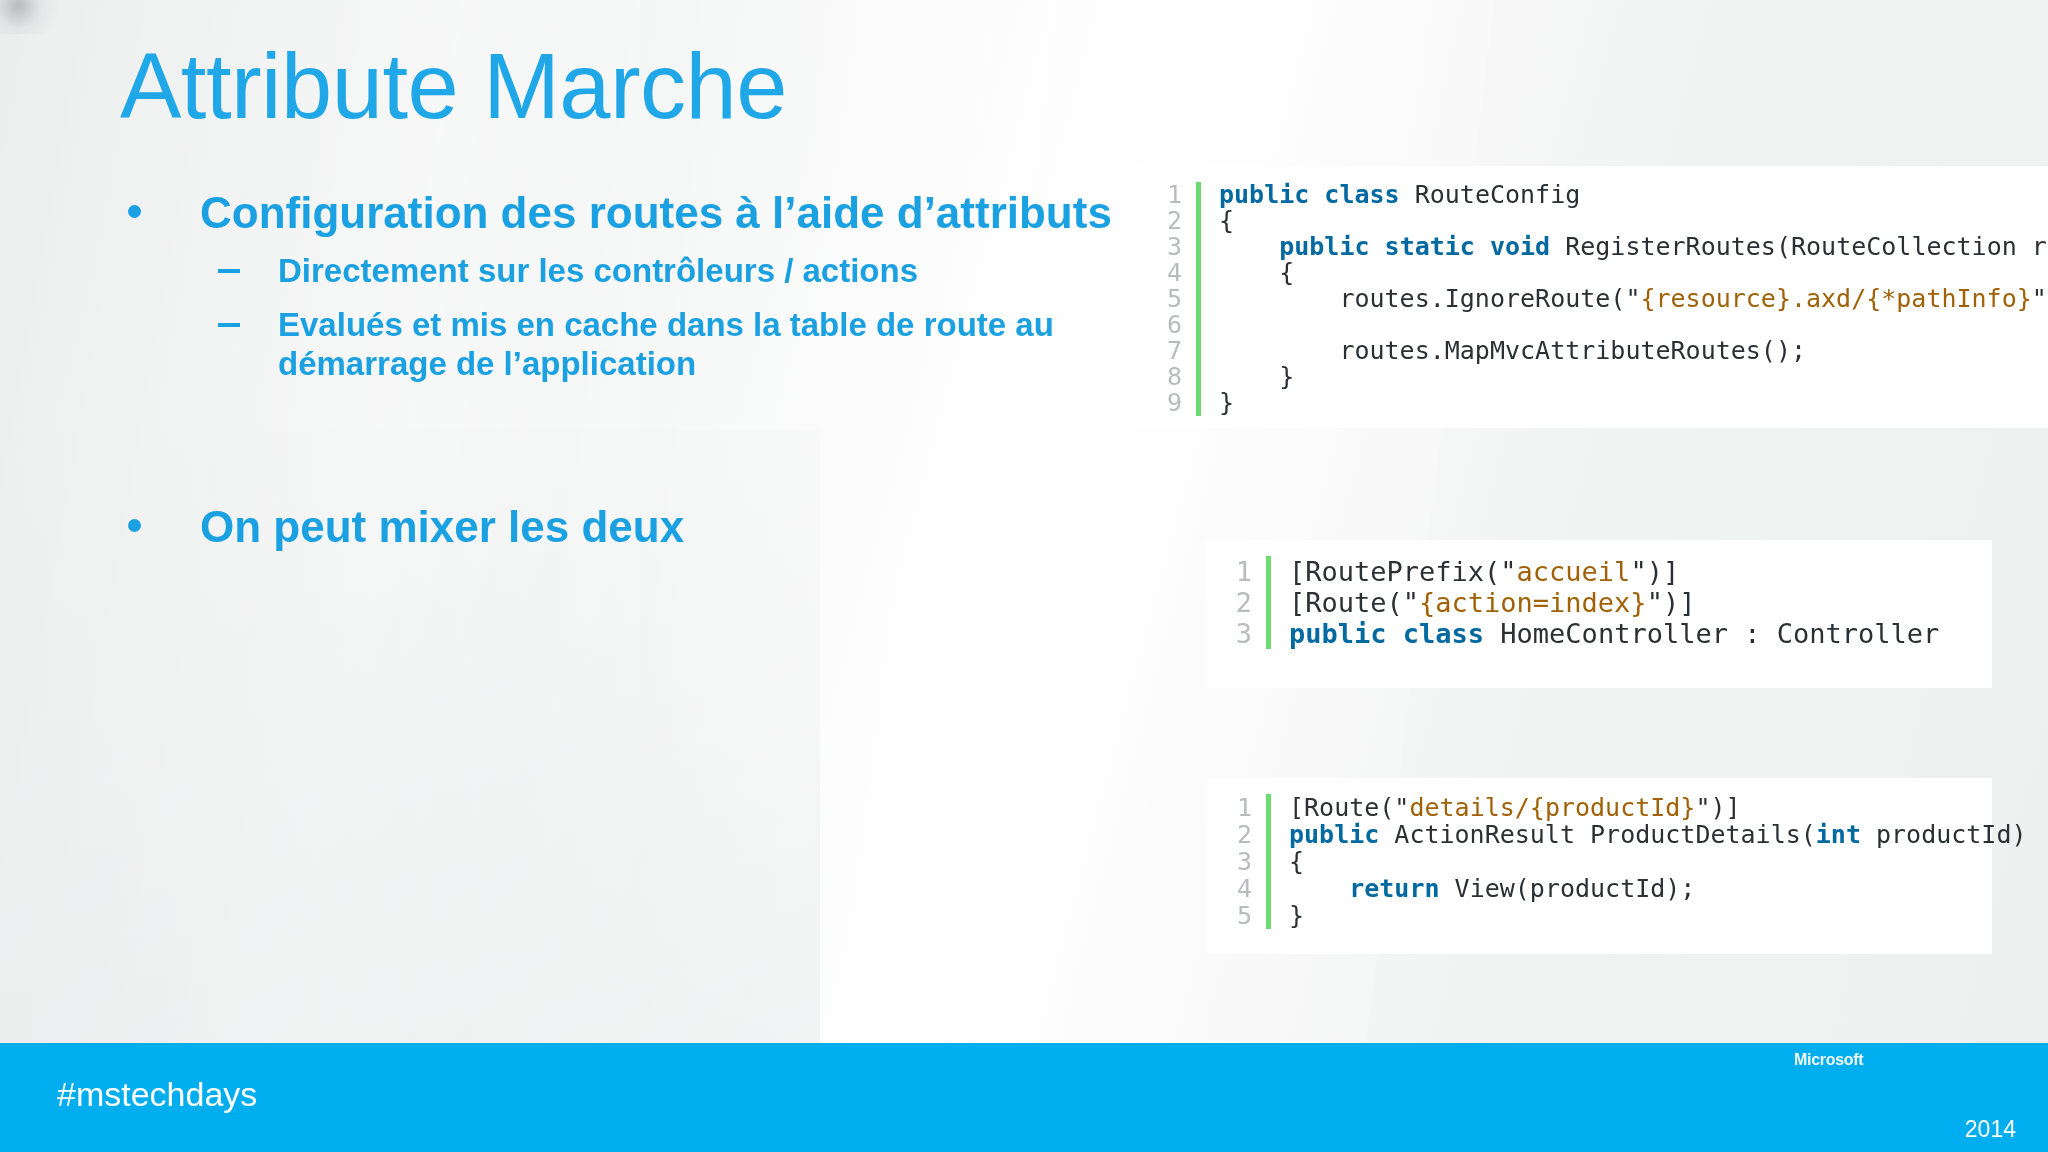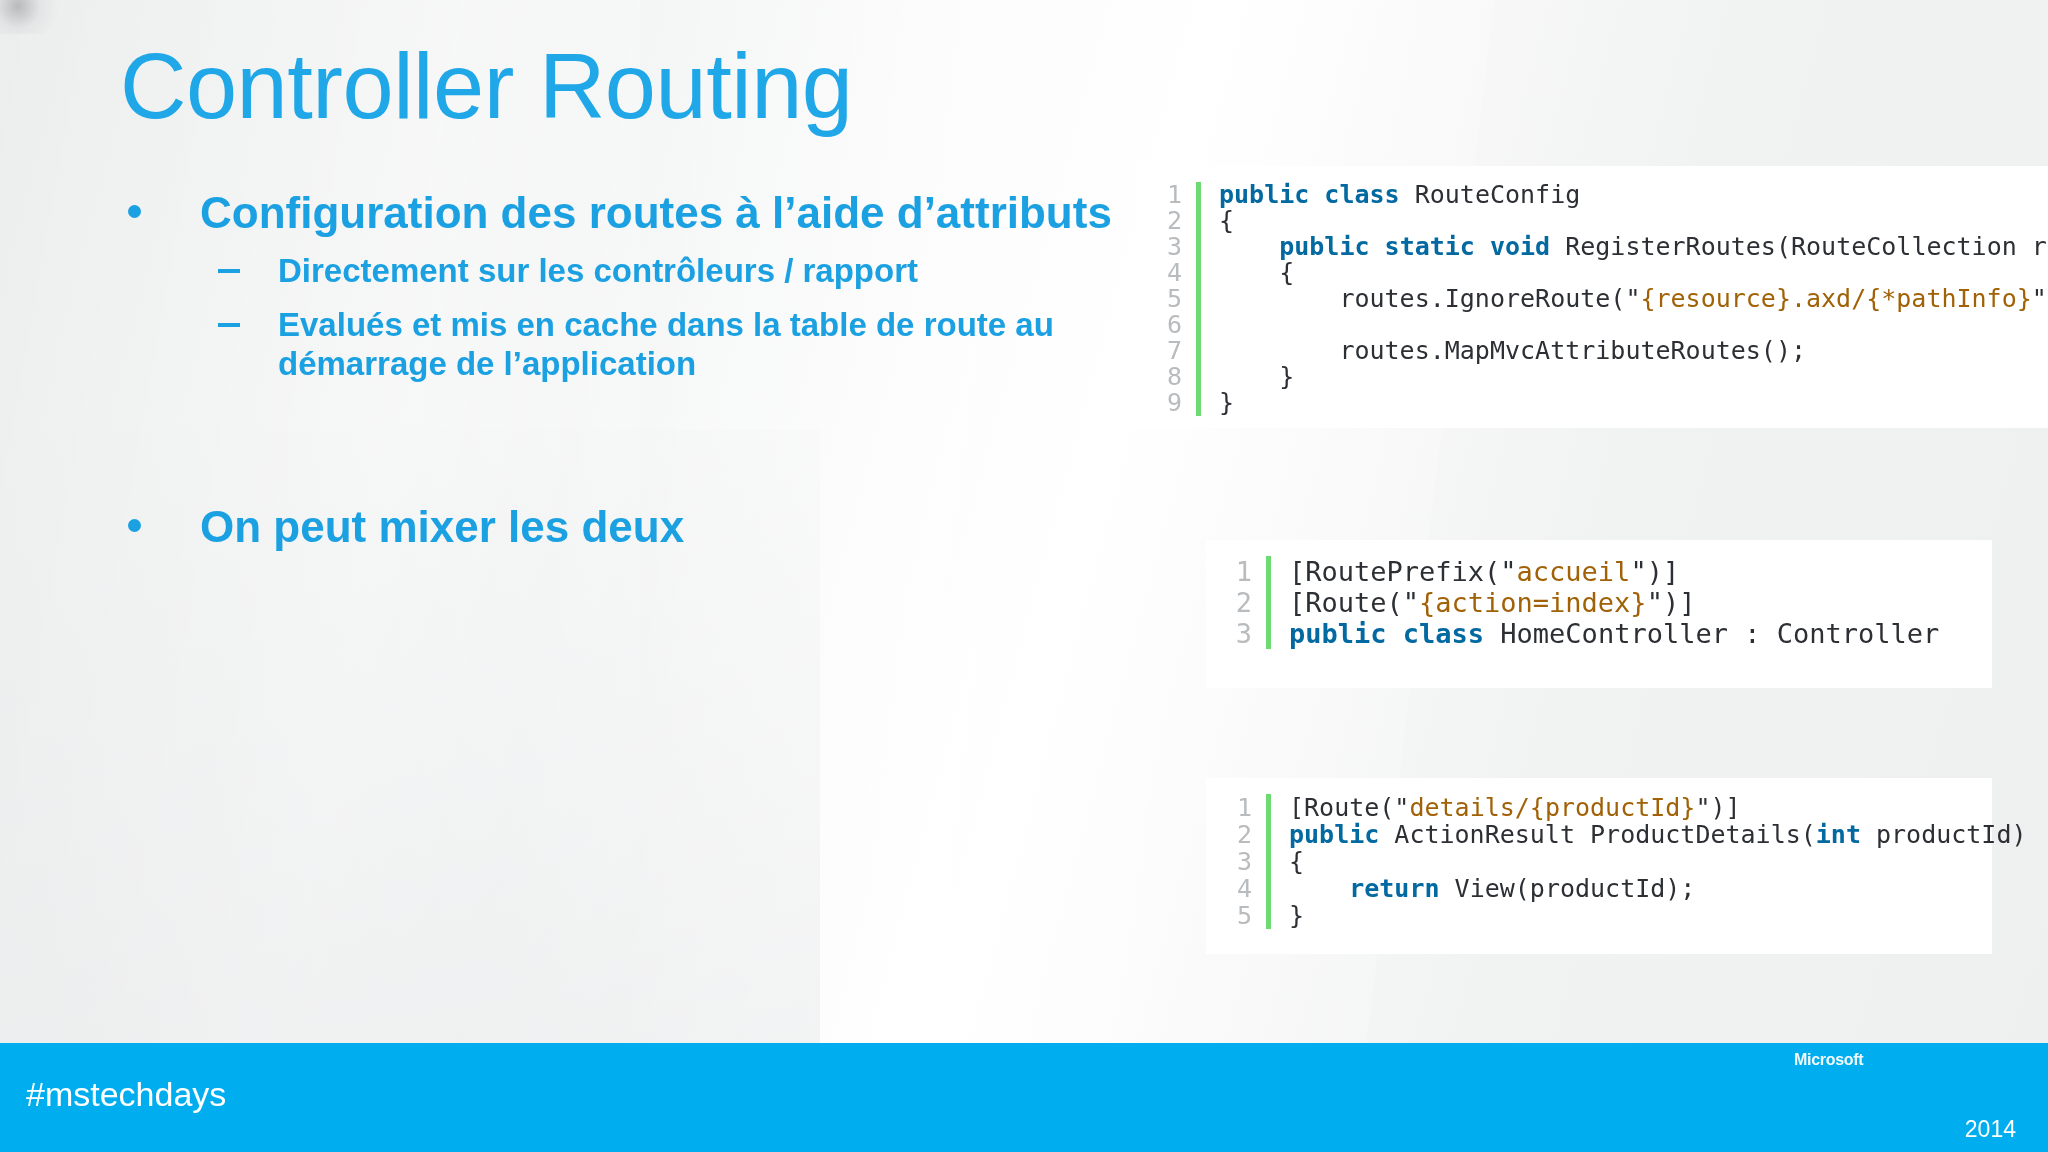--- a/index.html
+++ b/index.html
@@ -183,21 +183,21 @@
   .footer {
     position: absolute;
     left: 0;
     bottom: 0;
     width: 2048px;
     height: 109px;
     background: #00AEEF;
   }
   .hashtag {
     position: absolute;
-    left: 26px;
+    left: 57px;
     top: 32px;
     font-size: 34px;
     color: #ffffff;
     font-weight: 400;
     text-align: right;
   }
   .logo {
     position: absolute;
     right: 26px;
     top: 4px;
@@ -240,33 +240,33 @@
 <body>
 
 <div class="slide">
 
   <div class="bg-base"></div>
   <div class="bg-sheen-a"></div>
   <div class="bg-sheen-b"></div>
   <div class="bg-sheen-c"></div>
   <div class="bg-corner"></div>
 
-  <div class="title">Controller Routing</div>
+  <div class="title">Attribute Marche</div>
 
   <div class="bullets">
 
     <div class="bullet-group">
       <div class="bullet-l1">
         <span class="dot"></span>
         <span>Configuration des routes à l’aide d’attributs</span>
       </div>
       <div class="sub-list">
         <div class="bullet-l2">
           <span class="dash"></span>
-          <span>Directement sur les contrôleurs / rapport</span>
+          <span>Directement sur les contrôleurs / actions</span>
         </div>
         <div class="bullet-l2">
           <span class="dash"></span>
           <span>Evalués et mis en cache dans la table de route au démarrage de l’application</span>
         </div>
       </div>
     </div>
 
     <div class="gap-lg"></div>
 

